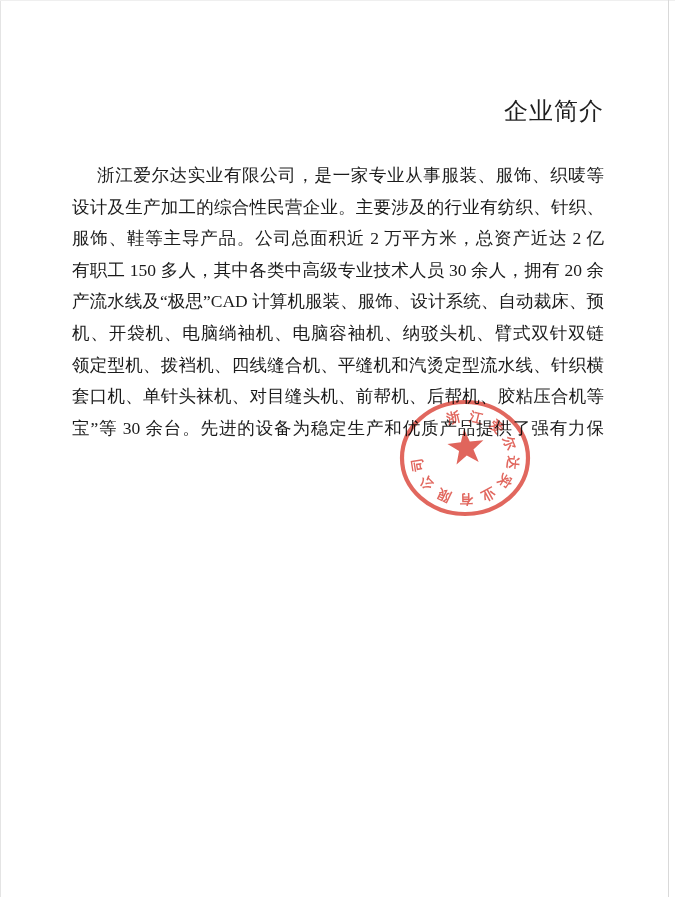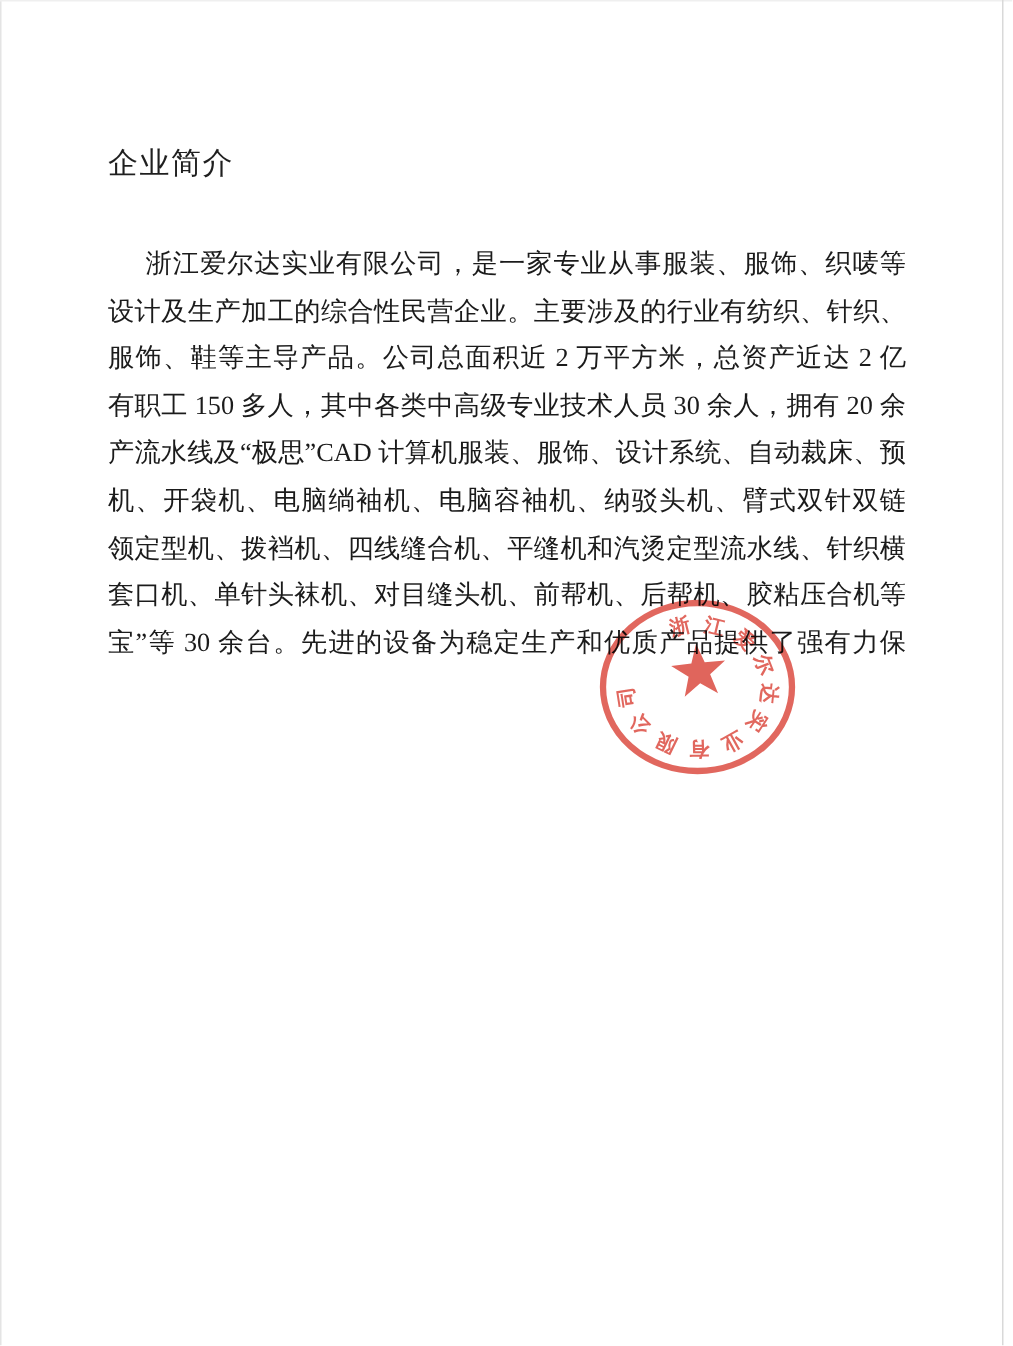--- a/index.html
+++ b/index.html
@@ -22,22 +22,22 @@
   }
   .edge-top {
     position: absolute; left: 0; top: 0; width: 675px; height: 1px;
     background: #efefef;
   }
   .page-title {
     position: absolute;
     left: 72px;
     top: 95px;
     width: 532px;
-    text-align: left;
-    font-size: 20px;
+    text-align: right;
+    font-size: 24px;
     letter-spacing: 1px;
     color: #1f1f1f;
     font-weight: 400;
   }
   .para {
     position: absolute;
     left: 72px;
     top: 160px;
     width: 532px;
     font-size: 17.5px;

